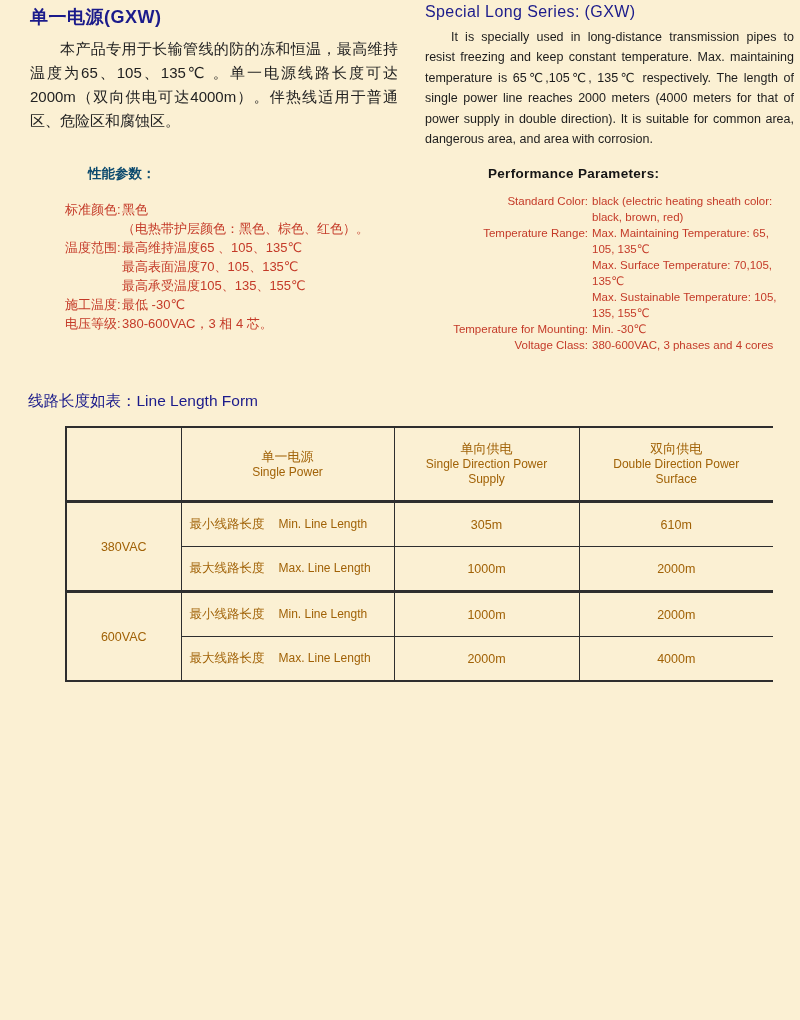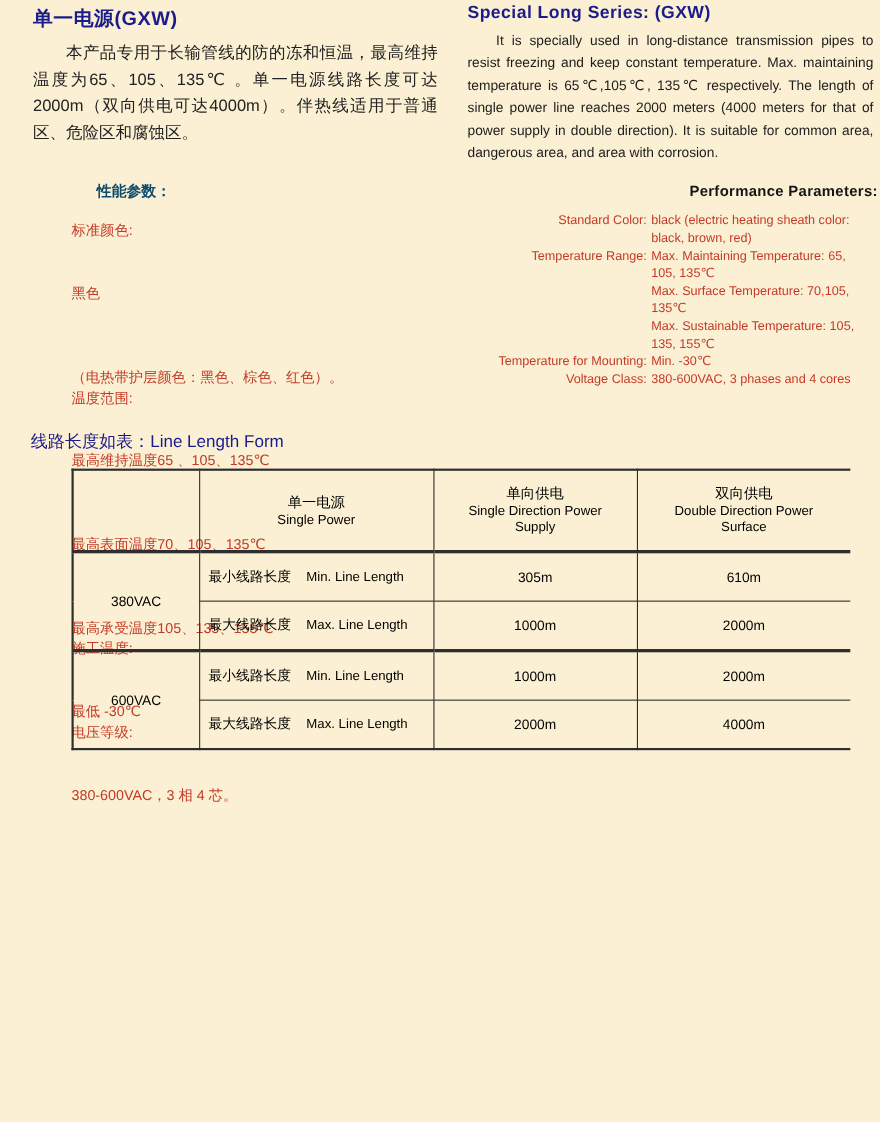--- a/index.html
+++ b/index.html
@@ -13,50 +13,50 @@
   }
 
   
   .zh-block { position:absolute; left:30px; top:5px; width:368px; }
   .zh-title { font-size:18px; font-weight:bold; color:#1b1b8b; letter-spacing:0.5px; }
   .zh-para  { margin-top:8px; font-size:15px; line-height:24px; text-align:justify;
               text-indent:30px; color:#222; }
 
   
   .en-block { position:absolute; left:425px; top:3px; width:369px; }
-  .en-title { font-size:16px; font-weight:bold; color:#1b1b8b; letter-spacing:0.4px; }
+  .en-title { font-size:16px; font-weight:normal; color:#1b1b8b; letter-spacing:0.4px; }
   .en-para  { margin-top:6px; font-size:12.5px; line-height:20.4px; text-align:justify;
               text-indent:26px; color:#1c1c1c; }
 
   
   .perf-zh { position:absolute; left:65px; top:165px; width:340px; }
   .perf-zh-heading { margin-left:23px; font-size:13.5px; font-weight:bold; color:#0c4a6e;
                      margin-bottom:17px; }
-  .pzh-row { display:flex; font-size:13px; line-height:19px; color:#c43a28;flex-direction:column; }
+  .pzh-row { display:flex; font-size:13px; line-height:19px; color:#c43a28; }
   .pzh-label { width:57px; flex:0 0 57px; white-space:nowrap; }
   .pzh-value { flex:1; white-space:nowrap; }
 
   
   .perf-en { position:absolute; left:440px; top:166px; width:358px; }
   .perf-en-heading { margin-left:48px; font-size:13.5px; font-weight:bold; color:#151515;
-                     letter-spacing:0.3px; margin-bottom:12px;text-align:right; }
+                     letter-spacing:0.3px; margin-bottom:12px; }
   .pen-row { display:flex; font-size:11.5px; line-height:16px; color:#c43a28; }
   .pen-label { width:148px; flex:0 0 148px; text-align:right; white-space:nowrap; }
   .pen-value { flex:1; padding-left:4px; white-space:nowrap; }
 
   
   .ll-title { position:absolute; left:28px; top:391px; font-size:15.5px; font-weight:normal;
               color:#1b1b8b; }
   .llt { position:absolute; left:65px; top:426px; width:707px;
          border-collapse:collapse; table-layout:fixed;
          border-top:2px solid #2e2e2e; border-left:2px solid #2e2e2e;
          border-bottom:2px solid #2e2e2e; border-right:none; }
   .llt col.c1 { width:115px; } .llt col.c2 { width:213px; }
   .llt col.c3 { width:185px; } .llt col.c4 { width:194px; }
-  .llt th, .llt td { border:1px solid #2e2e2e; padding:13px; color:#000000;
+  .llt th, .llt td { border:1px solid #2e2e2e; padding:13px; color:#a16207;
                      font-weight:normal; vertical-align:middle; }
   .llt th:last-child, .llt td:last-child { border-right:none; }
   .llt thead th { height:33px; border-bottom:3px solid #2e2e2e; text-align:center; }
   .llt tbody tr { height:16px; }
   .llt tr.group-start td { border-top:3px solid #2e2e2e; }
   .hzh { font-size:13px; line-height:16px; }
   .hen { font-size:12px; line-height:15px; }
   .volt { text-align:center; font-size:12.5px; }
   .lbl  { text-align:left; padding-left:8px !important; font-size:12.5px; white-space:nowrap; }
   .lbl .lblen { margin-left:14px; font-size:12px; }

